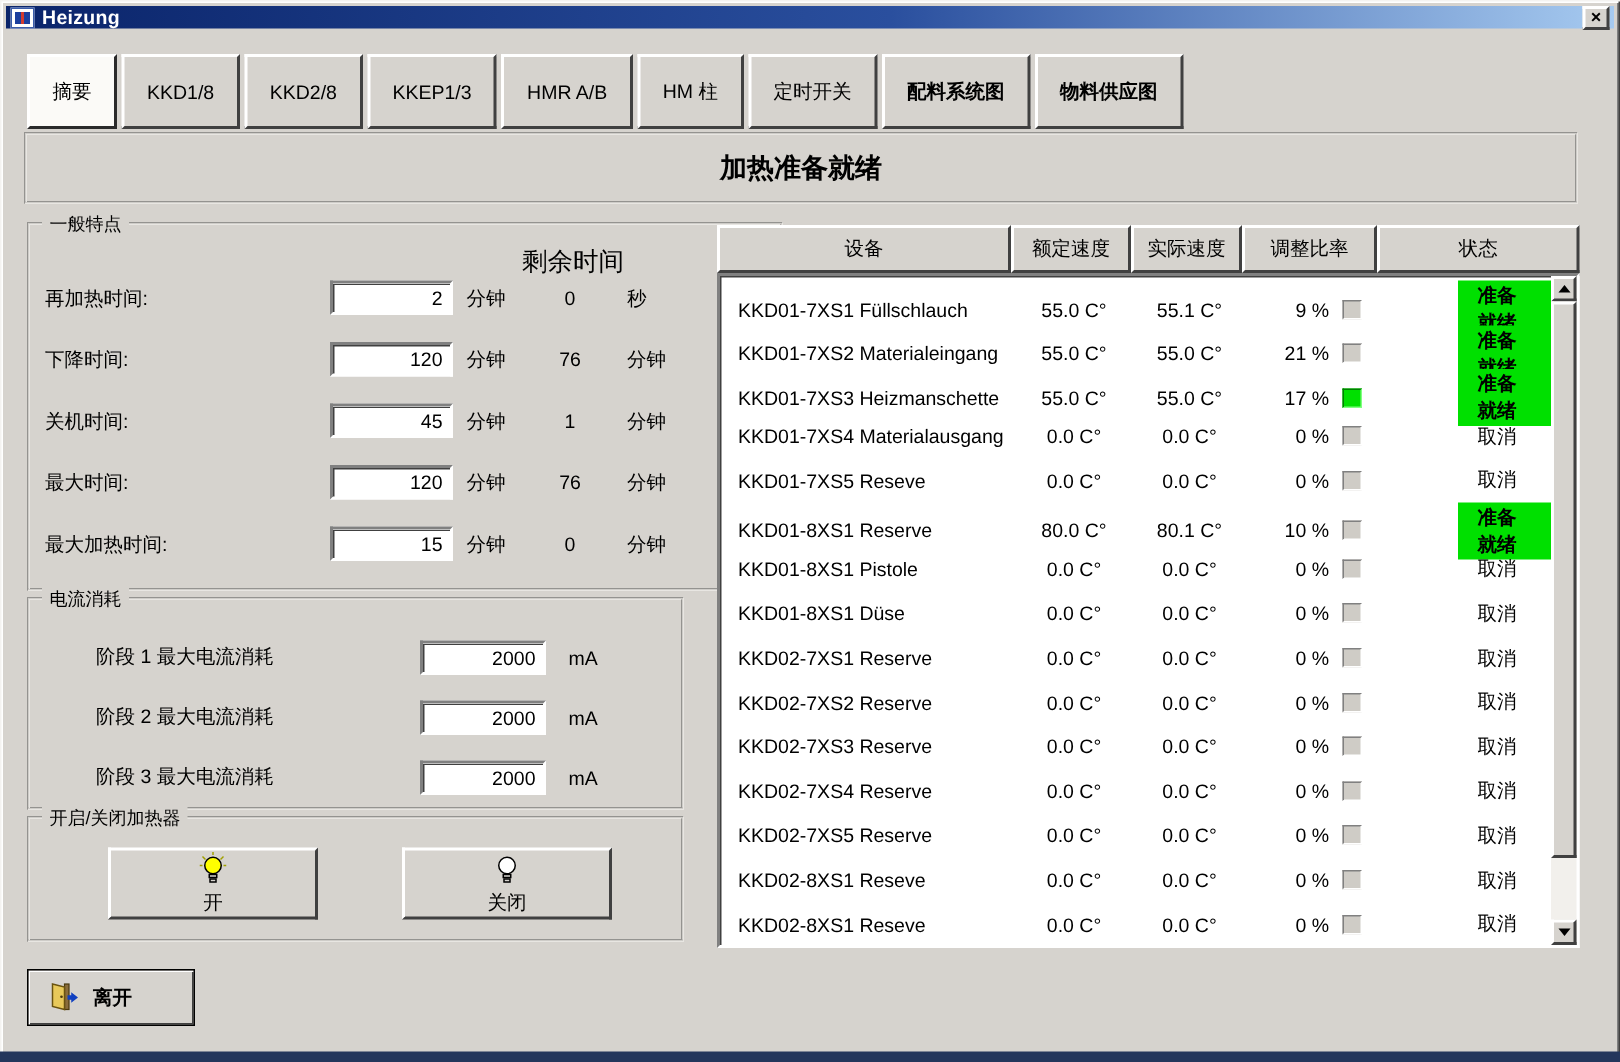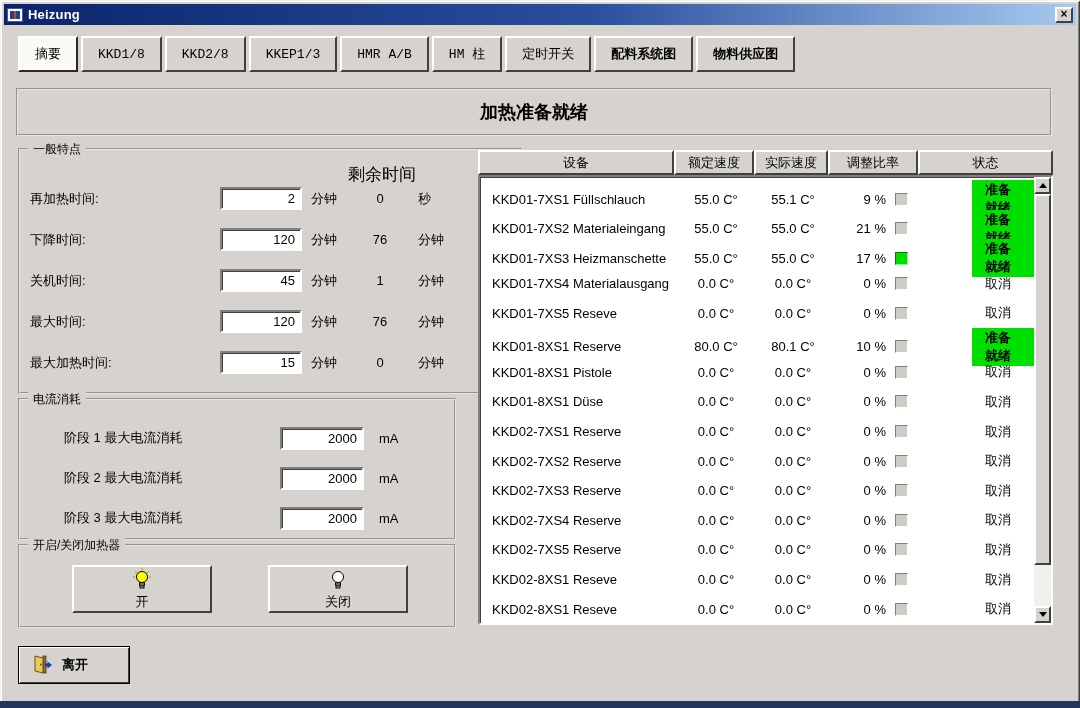--- a/index.html
+++ b/index.html
@@ -9,21 +9,21 @@
   .window {
     position: relative; width: 1080px; height: 708px;
     background: #d6d3ce; overflow: hidden;
     box-shadow: inset 1px 1px 0 #f4f3f1, inset -1px -1px 0 #404040,
                 inset 2px 2px 0 #ffffff, inset -2px -2px 0 #808080;
   }
   .bottom-edge { position: absolute; left: 0; right: 0; bottom: 0; height: 7px; background: #24365c; }
 
   
   .titlebar {
-    position: absolute; left: 4px; right: 4px; top: 4px; height: 21px;
+    position: absolute; left: 4px; right: 4px; top: 4px; height: 15px;
     background: linear-gradient(90deg, #0a246a 0%, #2a4f9e 55%, #a6caf0 100%);
     display: flex; align-items: center; padding: 0 3px; gap: 5px;
   }
   .app-icon {
     width: 16px; height: 14px; background: #ffffff; border: 1px solid #3a5ba8;
     display: inline-block; position: relative; flex: 0 0 auto;
   }
   .app-icon::after {
     content: ""; position: absolute; left: 2px; top: 2px; width: 10px; height: 8px;
     background: linear-gradient(90deg, #1b3f9e 40%, #d23b2f 40%, #d23b2f 60%, #1b3f9e 60%);
@@ -31,21 +31,21 @@
   .title-text { color: #fff; font-size: 13px; font-weight: bold; letter-spacing: .2px; }
   .close-btn {
     margin-left: auto; width: 18px; height: 16px; font-size: 12px; font-weight: bold;
     background: #d6d3ce; border: 2px solid; border-color: #ffffff #404040 #404040 #ffffff;
     line-height: 11px; text-align: center; cursor: default; font-family: inherit;
   }
 
   
   .tabs { position: absolute; left: 18px; top: 36px; display: flex; gap: 3px; }
   .tab {
-    height: 36px; padding: 0 15px; font-size: 13px; font-family: Liberation Mono, monospace;
+    height: 50px; padding: 0 15px; font-size: 13px; font-family: Liberation Sans, sans-serif;
     background: #d6d3ce; border: 2px solid; border-color: #ffffff #404040 #404040 #ffffff;
     cursor: default; white-space: nowrap; color: #000;
   }
   .tab.active { background: #fbfaf7; border-color: #ffffff #2a2a2a #2a2a2a #ffffff; }
   .tab.bold { font-weight: bold; }
 
   
   .banner {
     position: absolute; left: 16px; top: 88px; width: 1036px; height: 48px;
     border: 2px groove #e8e6e2; display: flex; align-items: center; justify-content: center;
@@ -96,21 +96,21 @@
   .exit-btn {
     position: absolute; left: 18px; top: 646px; width: 112px; height: 38px;
     background: #d6d3ce; border: 1px solid #000; font-family: inherit;
     box-shadow: inset 1px 1px 0 #ffffff, inset -1px -1px 0 #404040;
     display: flex; align-items: center; gap: 9px; padding-left: 12px;
     font-size: 13px; font-weight: bold; cursor: default;
   }
 
   
   .table { position: absolute; left: 478px; top: 150px; width: 575px; }
-  .thead { display: flex; height: 25px; }
+  .thead { display: flex; height: 32px; }
   .th {
     background: #d6d3ce; border: 2px solid; border-color: #ffffff #404040 #404040 #ffffff;
     display: flex; align-items: center; justify-content: center; font-size: 13px;
   }
   .th:nth-child(1) { flex: 0 0 196px; }
   .th:nth-child(2) { flex: 0 0 80px; }
   .th:nth-child(3) { flex: 0 0 74px; }
   .th:nth-child(4) { flex: 0 0 90px; }
   .th:nth-child(5) { flex: 1; }
 

